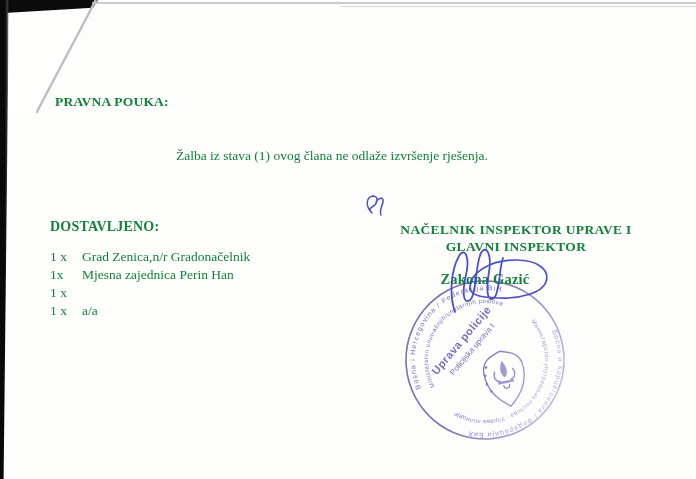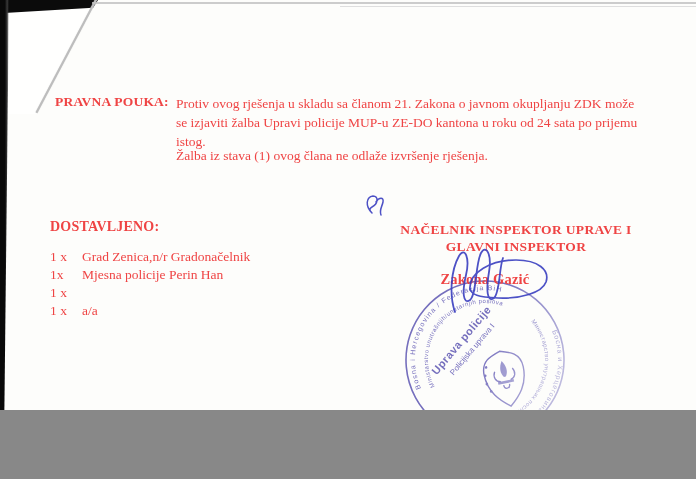--- a/index.html
+++ b/index.html
@@ -1,20 +1,20 @@
 <!DOCTYPE html>
 <html><head>
 <meta charset="utf-8">
 <style>
   html,body{margin:0;padding:0;background:#888;}
   .page{
-    position:relative; width:696px; height:410px; overflow:hidden;
+    position:relative; width:696px; height:479px; overflow:hidden;
     background:#fdfdfb;
     font-family:"Liberation Serif", serif;
-    color:#ef4444;
+    color:#15803d;
   }
   
   .artifact{position:absolute; pointer-events:none;}
   .corner-black-top{left:0;top:0;width:98px;height:14px;background:#0b0b0b;
     clip-path:polygon(0 0,100% 0,95% 55%,0 95%);}
   .edge-black-left{left:0;top:0;width:9px;height:479px;
     background:linear-gradient(to right,#090909 55%,#3a3a3a 80%,rgba(60,60,60,0));
     clip-path:polygon(0 0,100% 0,40% 100%,0 100%);}
   .fold-lift{left:6px;top:0;width:92px;height:114px;background:#fffffe;
     clip-path:polygon(0 0,98% 0,33% 100%,0 100%);}
@@ -45,36 +45,31 @@
 <div class="page">
 
   <div class="artifact fold-lift"></div>
   <div class="artifact corner-black-top"></div>
   <div class="artifact edge-black-left"></div>
   <div class="artifact fold-line"></div>
   <div class="artifact scan-line-1"></div>
   <div class="artifact scan-line-2"></div>
 
   <div class="legal-label">PRAVNA POUKA:</div>
-  <div class="legal-lines">
-    <div class="ln">Protiv ovog rješenja u skladu sa članom 21. Zakona o javnom okupljanju ZDK može</div>
-    <div class="ln">se izjaviti žalba Upravi policije MUP-u ZE-DO kantona u roku od 24 sata po prijemu</div>
-    <div class="ln">istog.</div>
-  </div>
   <div class="appeal">Žalba iz stava (1) ovog člana ne odlaže izvršenje rješenja.</div>
 
   <div class="dist-label">DOSTAVLJENO:</div>
   <div class="dist-list">
     <div class="dist-row">
       <span class="dist-qty">1 x</span>
       <span>Grad Zenica,n/r Gradonačelnik</span>
     </div>
     <div class="dist-row">
       <span class="dist-qty">1x</span>
-      <span>Mjesna policije Perin Han</span>
+      <span>Mjesna zajednica Perin Han</span>
     </div>
     <div class="dist-row">
       <span class="dist-qty">1 x</span>
     </div>
     <div class="dist-row">
       <span class="dist-qty">1 x</span>
       <span>a/a</span>
     </div>
   </div>
 

